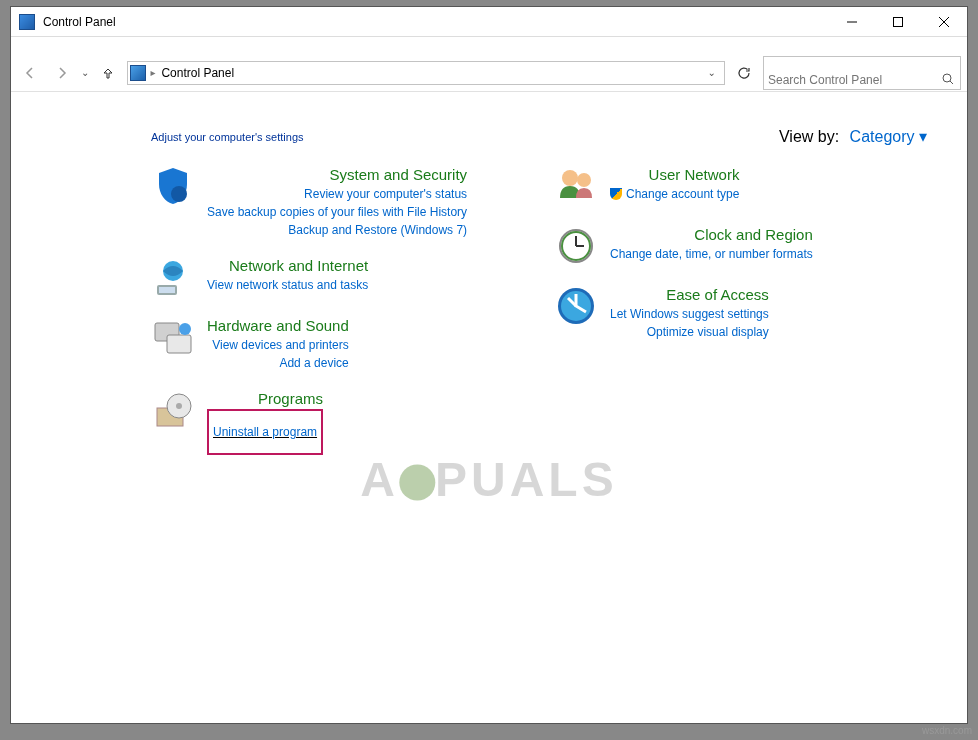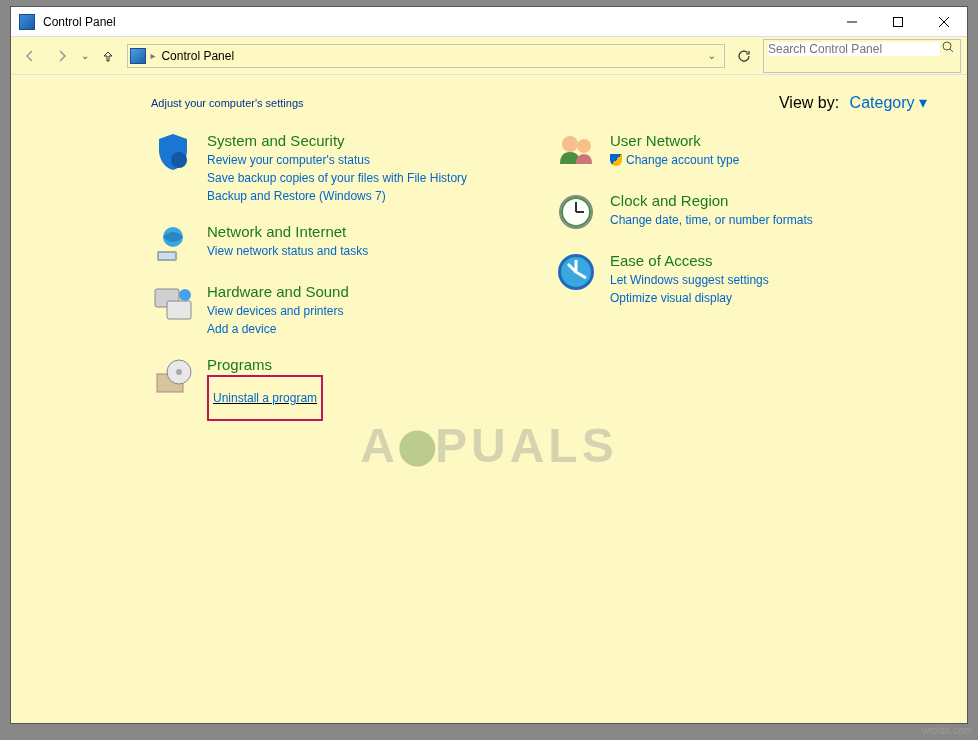--- a/index.html
+++ b/index.html
@@ -8,24 +8,25 @@
   font-size: 12px;
   background: #888;
   width: 978px;
   height: 740px;
   overflow: hidden;
 }
 .window {
   position: absolute;
   left: 10px; top: 6px;
   width: 958px; height: 718px;
-  background: #fef9c3;
+  background: #ffffff;
   border: 1px solid #555;
   display: flex;
   flex-direction: column;
+  gap: 17px;
 }
 .titlebar {
   height: 30px;
   display: flex;
   align-items: center;
   background: #fff;
   border-bottom: 1px solid #ddd;
 }
 .titlebar .app-icon {
   width: 16px; height: 16px;
@@ -76,21 +77,21 @@
 .addr .spacer { flex: 1; }
 .addr .addr-chev { color: #555; padding: 0 6px; font-size: 10px; }
 .refresh {
   width: 26px; height: 24px;
   display: flex; align-items: center; justify-content: center;
   color: #333;
 }
 .search {
   width: 198px; height: 24px;
   border: 1px solid #c3c3c3;
-  display: flex; align-items: flex-end;
+  display: flex; align-items: flex-start;
   padding: 16px 4px;
 }
 .search input {
   flex: 1; border: none; outline: none;
   font-size: 12px; color: #666;
 }
 .search .mag { width: 16px; text-align: center; color: #555; }
 
 .content {
   flex: 1;
@@ -108,21 +109,21 @@
   font-size: 11px;
   flex: 1;
 }
 .viewby { font-size: 16px; color: #000; }
 .viewby .link { color: #0066cc; margin-left: 6px; }
 
 .cols {
   display: flex;
   gap: 30px;
 }
-.col { flex: 1; }
+.col { flex: 1; text-align: right; }
 .cat {
   display: flex;
   gap: 12px;
   margin-bottom: 16px;
 }
 .cat-icon {
   width: 44px; height: 44px;
   flex: 0 0 44px;
   display: flex; align-items: center; justify-content: center;
 }

